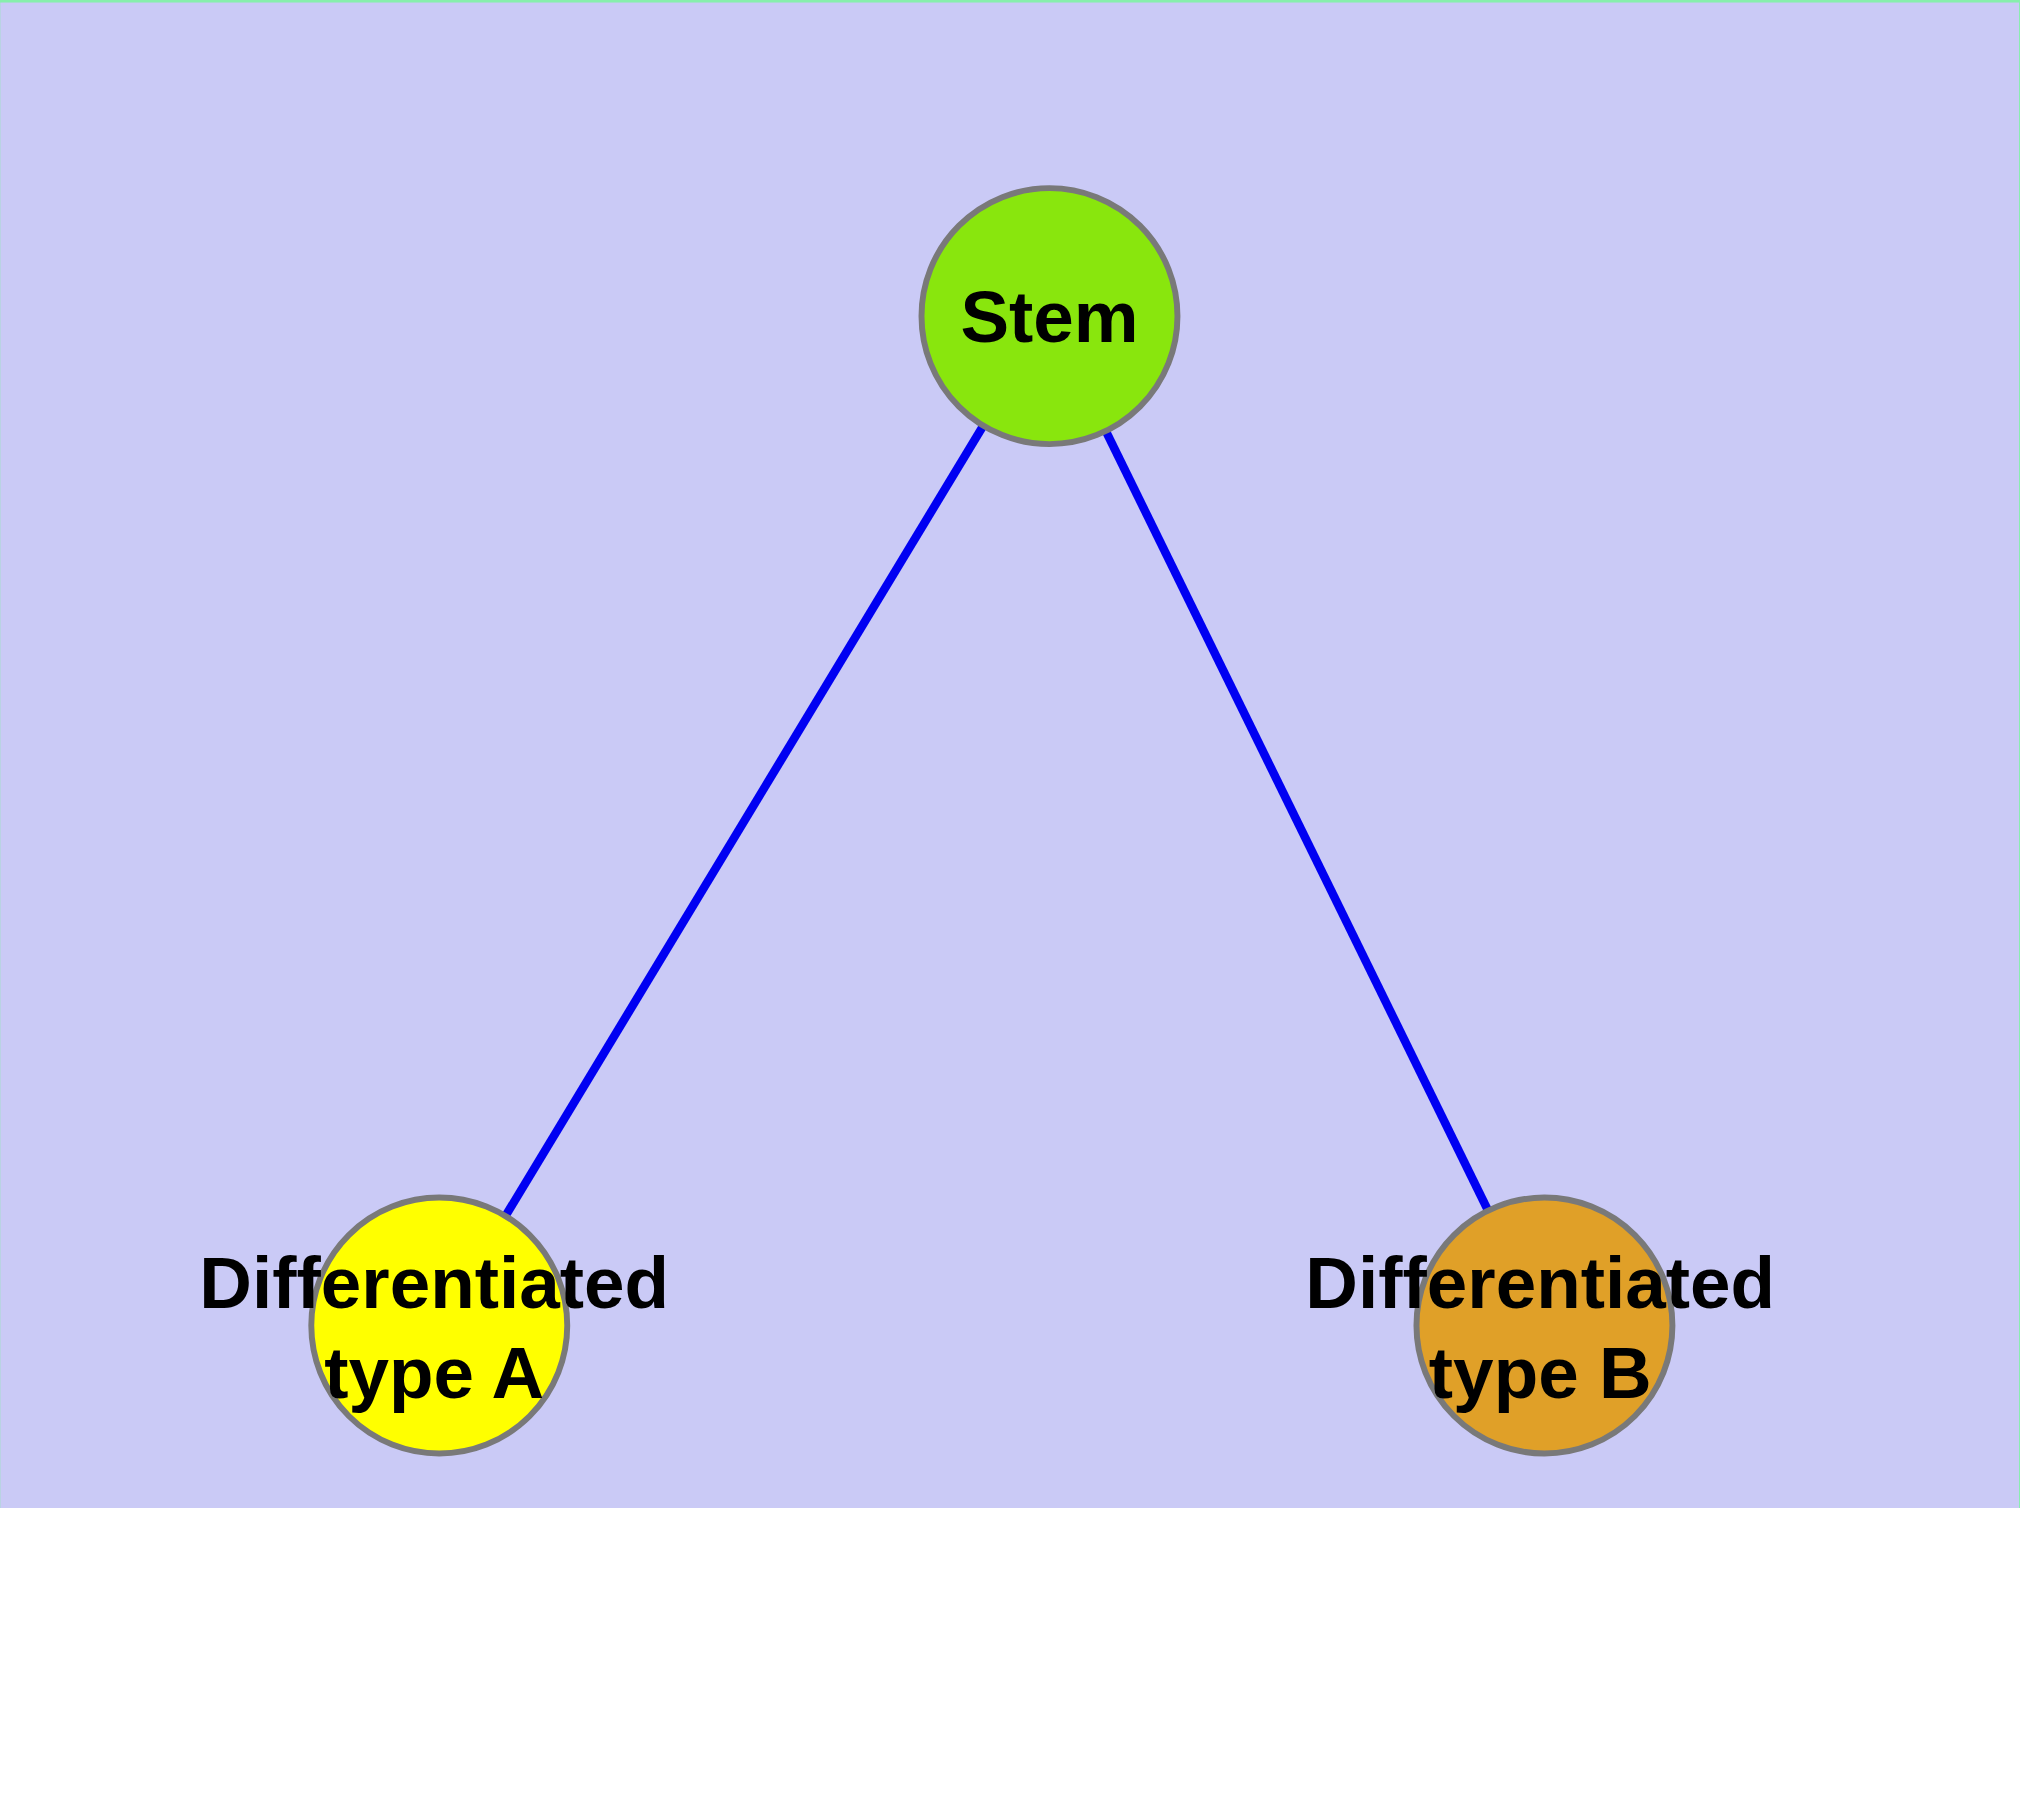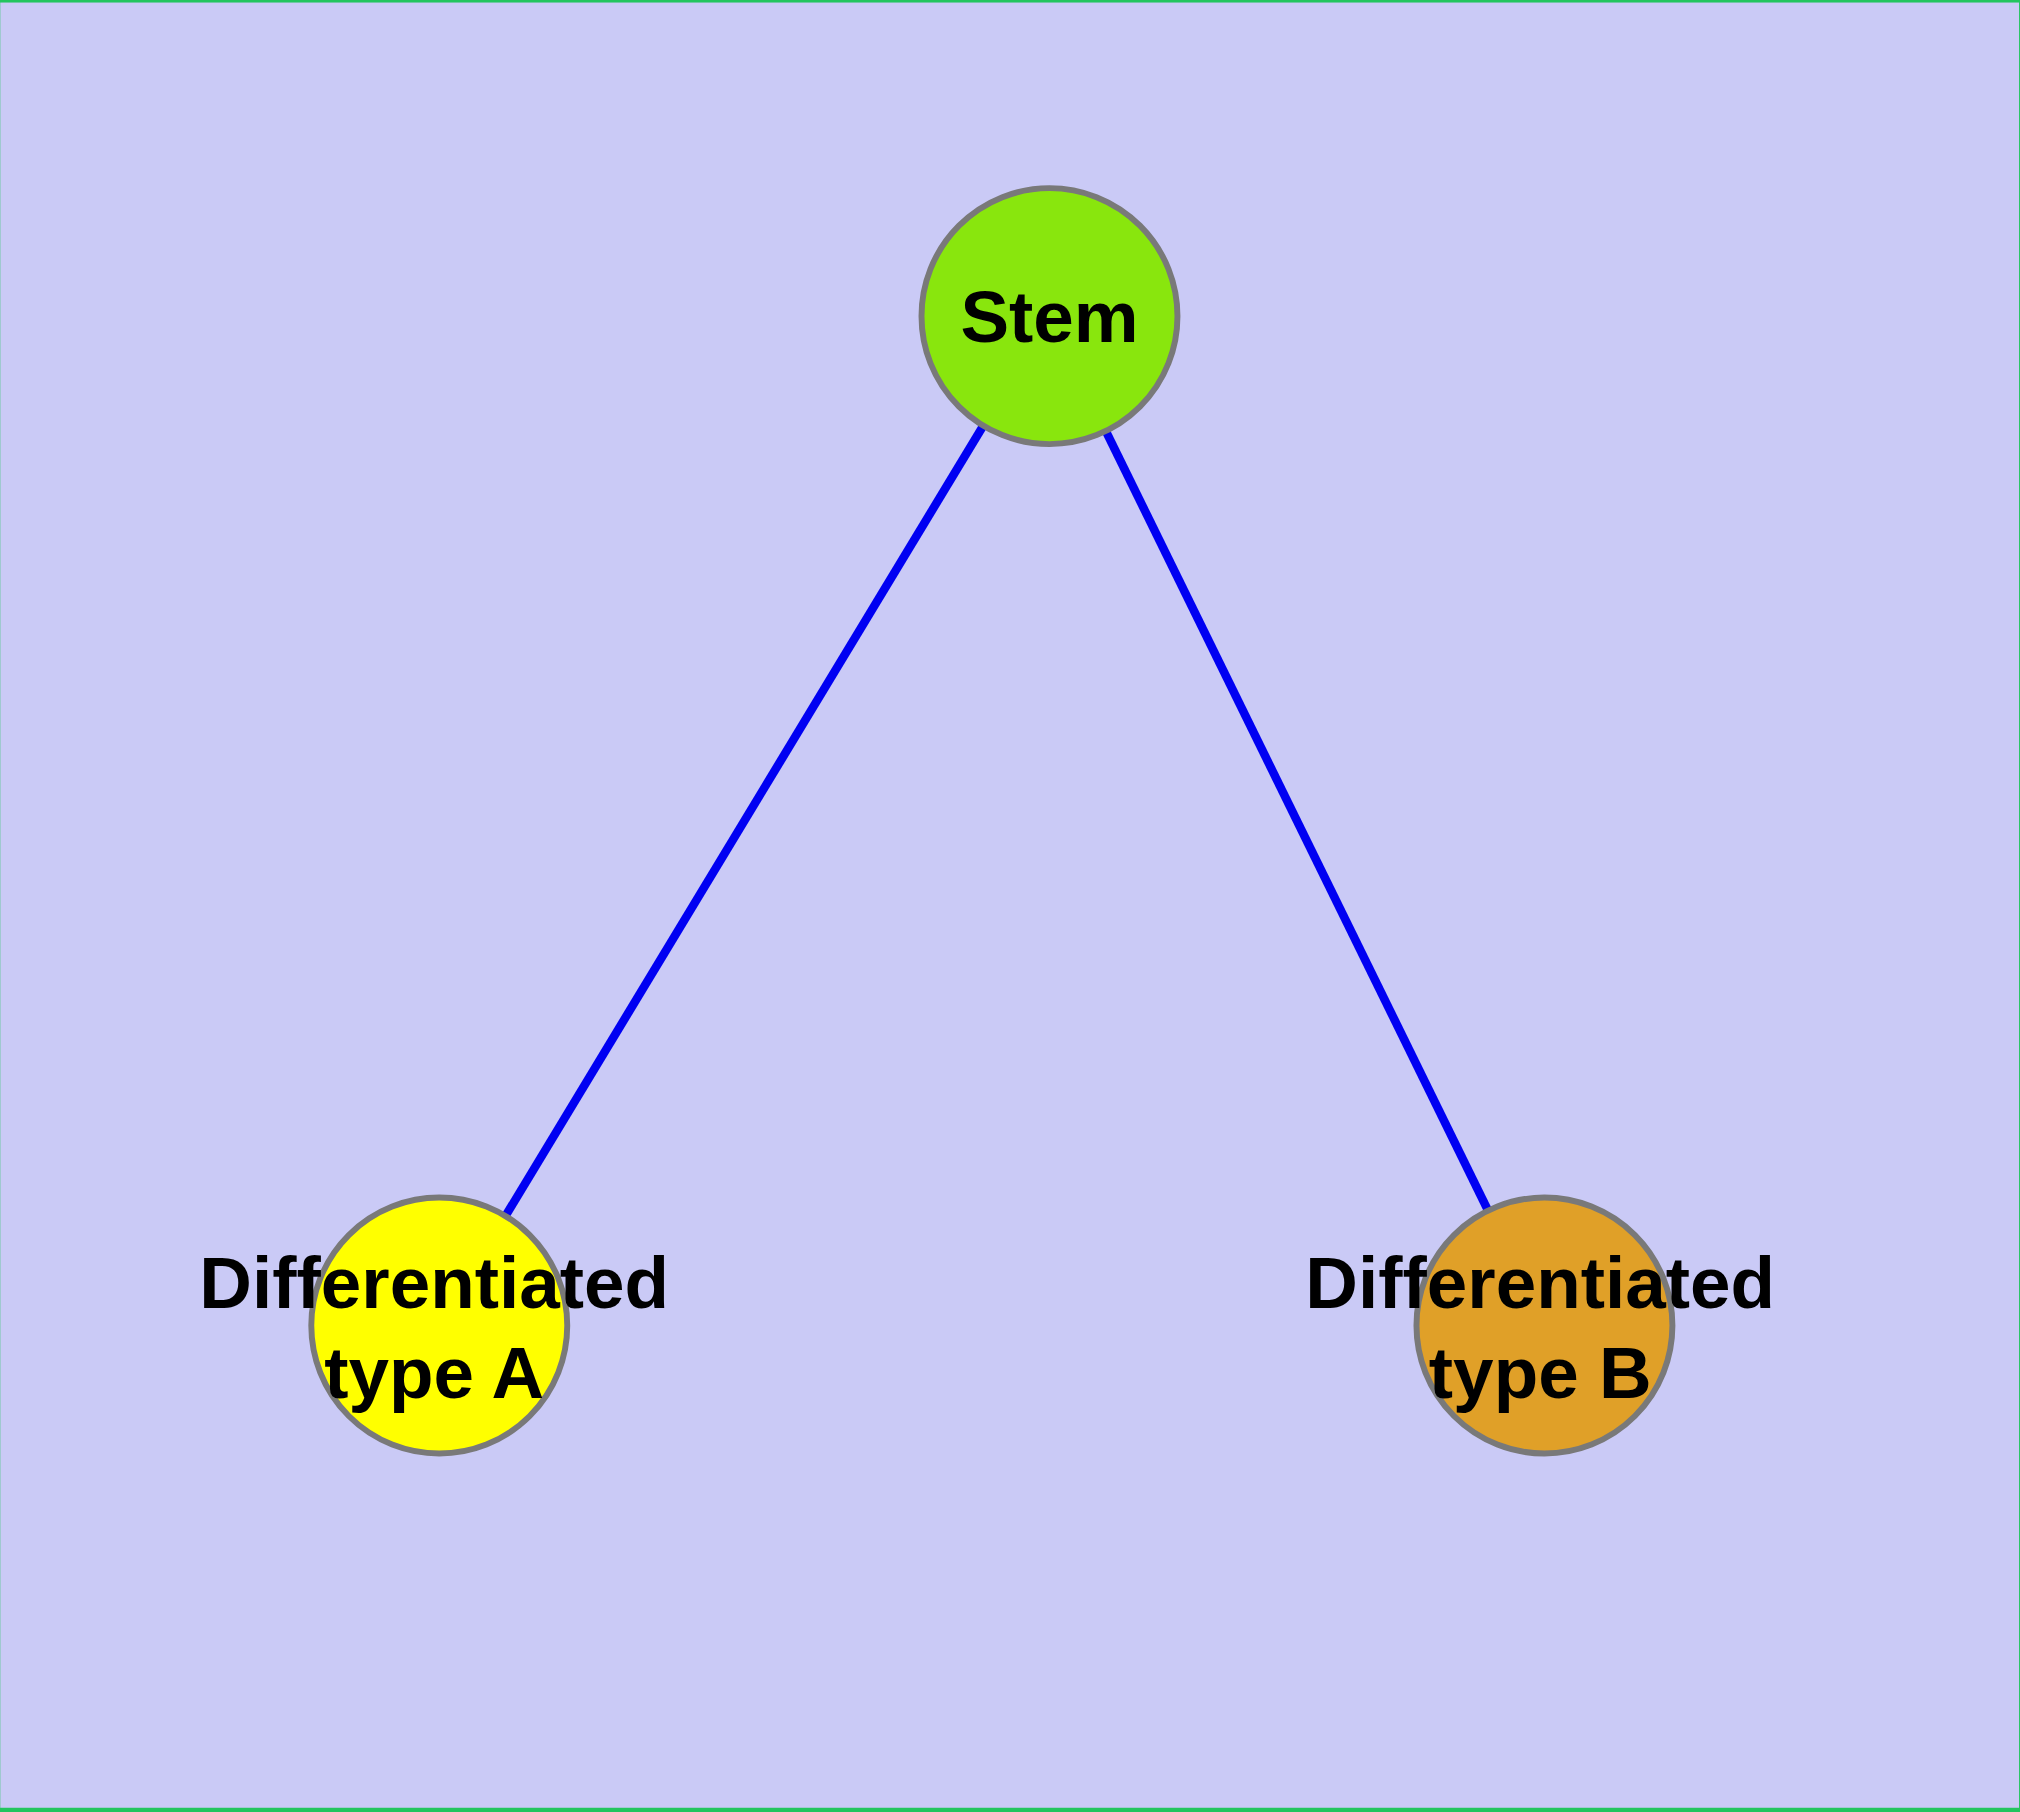--- a/index.html
+++ b/index.html
@@ -3,22 +3,22 @@
 <meta charset="utf-8">
 <style>
   html, body {
     margin: 0;
     padding: 0;
     background: #ffffff;
   }
   .canvas {
     position: relative;
     width: 2021px;
-    height: 1812px;
-    background: #22c55e;
+    height: 1508px;
+    background: #86efac;
     overflow: hidden;
     text-align: right;
   }
   svg {
     display: block;
   }
   .node-label {
     font-family: "Liberation Sans", "DejaVu Sans", sans-serif;
     font-weight: bold;
     font-size: 86px;

